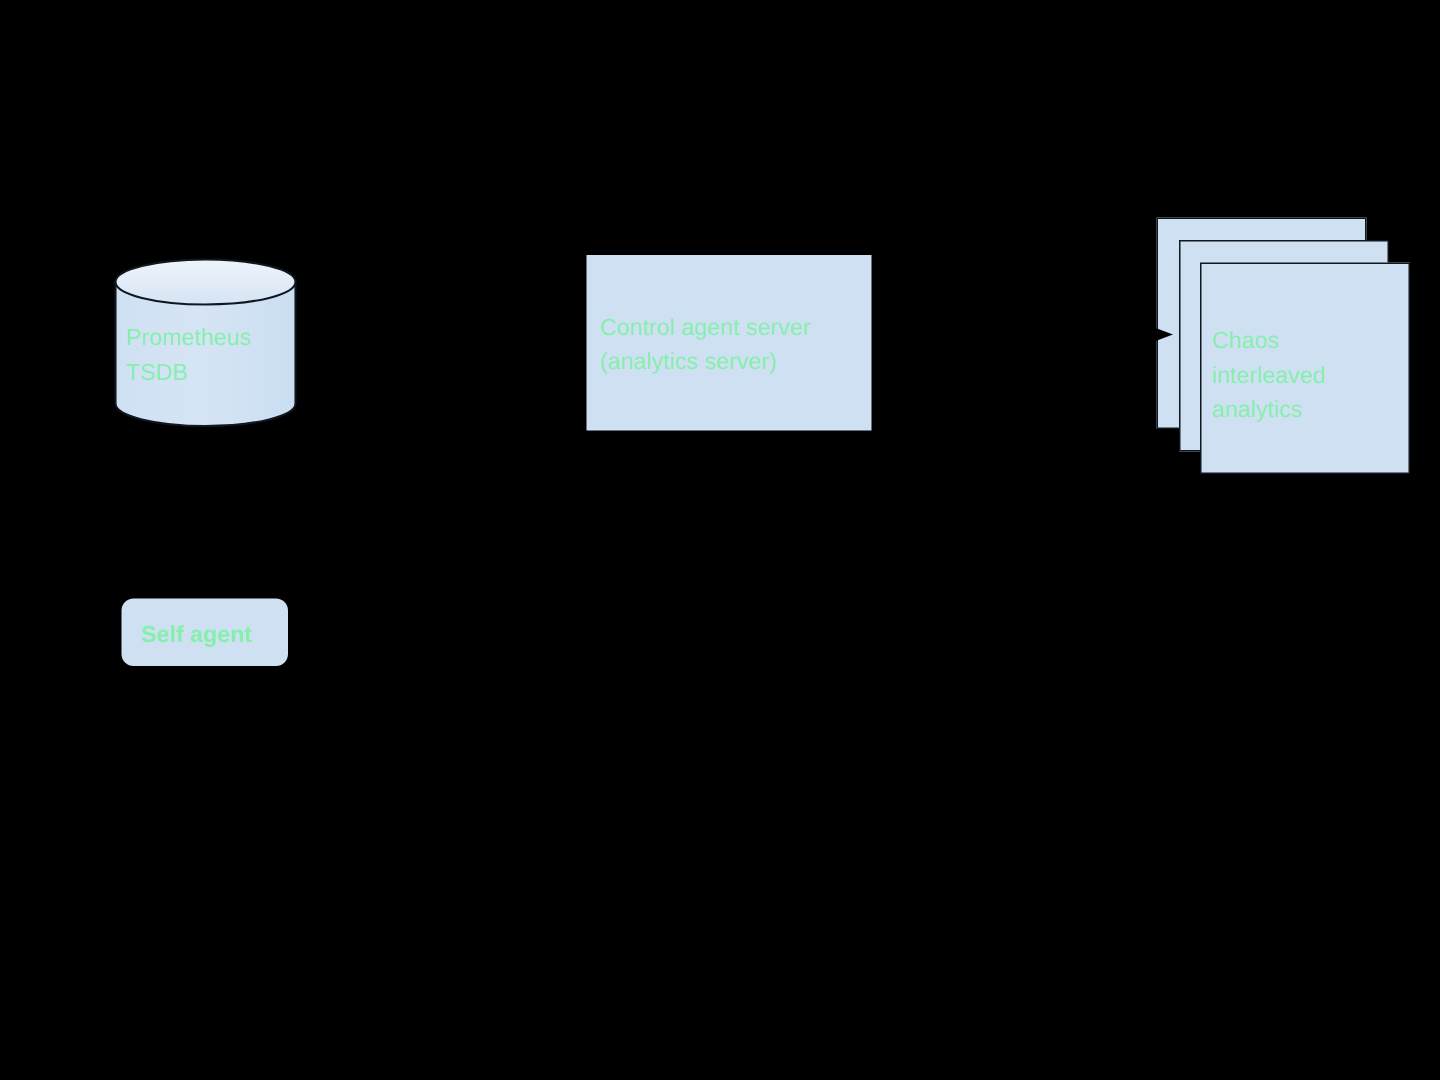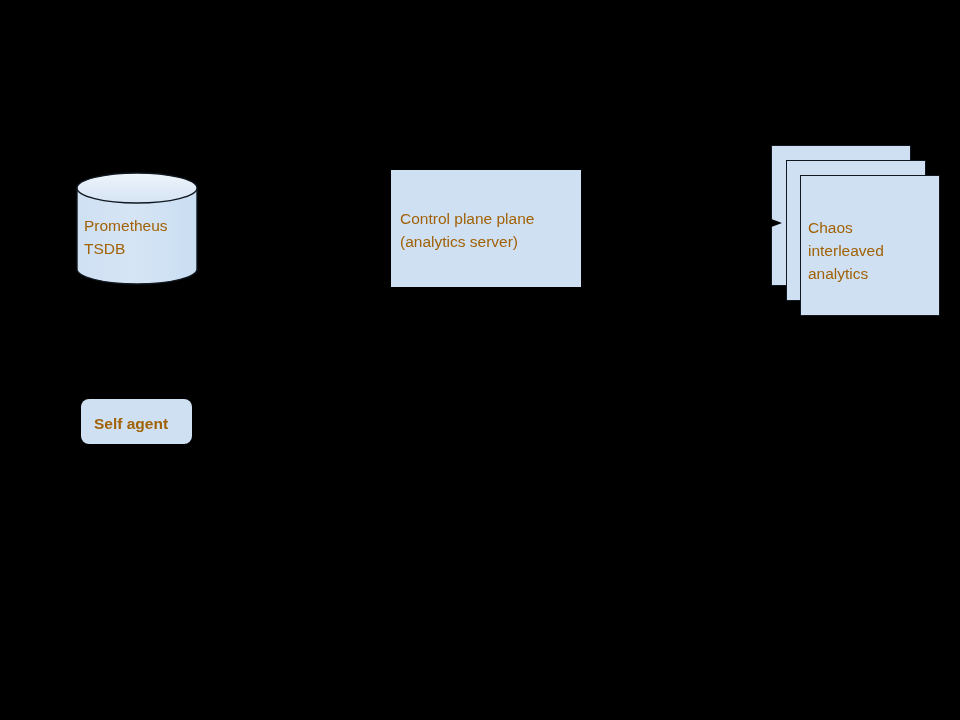--- a/index.html
+++ b/index.html
@@ -11,21 +11,21 @@
   #canvas {
     position: relative;
     width: 960px;
     height: 720px;
     background: #000000;
     overflow: hidden;
     font-family: "Liberation Sans", sans-serif;
   }
   .node-text {
     position: absolute;
-    color: #a16207;
+    color: #86efac;
     font-size: 15.5px;
     line-height: 23px;
     white-space: pre;
     font-family: "Liberation Sans", sans-serif;
   }
 
   
   .cylinder {
     position: absolute;
     left: 76px;
@@ -127,21 +127,21 @@
           <stop offset="100%" stop-color="#cadef2"></stop>
         </linearGradient>
       </defs>
       <path d="M1,16 L1,97 A60,15 0 0 0 121,97 L121,16 Z" fill="url(#cylBodyGrad)" stroke="#10171f" stroke-width="1.4"></path>
       <ellipse cx="61" cy="16" rx="60" ry="15" fill="url(#cylTopGrad)" stroke="#10171f" stroke-width="1.4"></ellipse>
     </svg>
   </div>
   <div class="node-text cyl-label"><span>Prometheus</span><br><span>TSDB</span></div>
 
   <div class="rect-node"></div>
-  <div class="node-text rect-label"><span>Control plane plane</span><br><span>(analytics server)</span></div>
+  <div class="node-text rect-label"><span>Control agent server</span><br><span>(analytics server)</span></div>
 
   <div class="card card-back"></div>
   <div class="card card-middle"></div>
   <div class="card card-front"></div>
   <div class="node-text card-label"><span>Chaos</span><br><span>interleaved</span><br><span>analytics</span></div>
 
   <svg class="arrowhead" viewBox="0 0 16 14">
     <polygon points="0,1 16,7 0,13" fill="#000000"></polygon>
   </svg>
 

